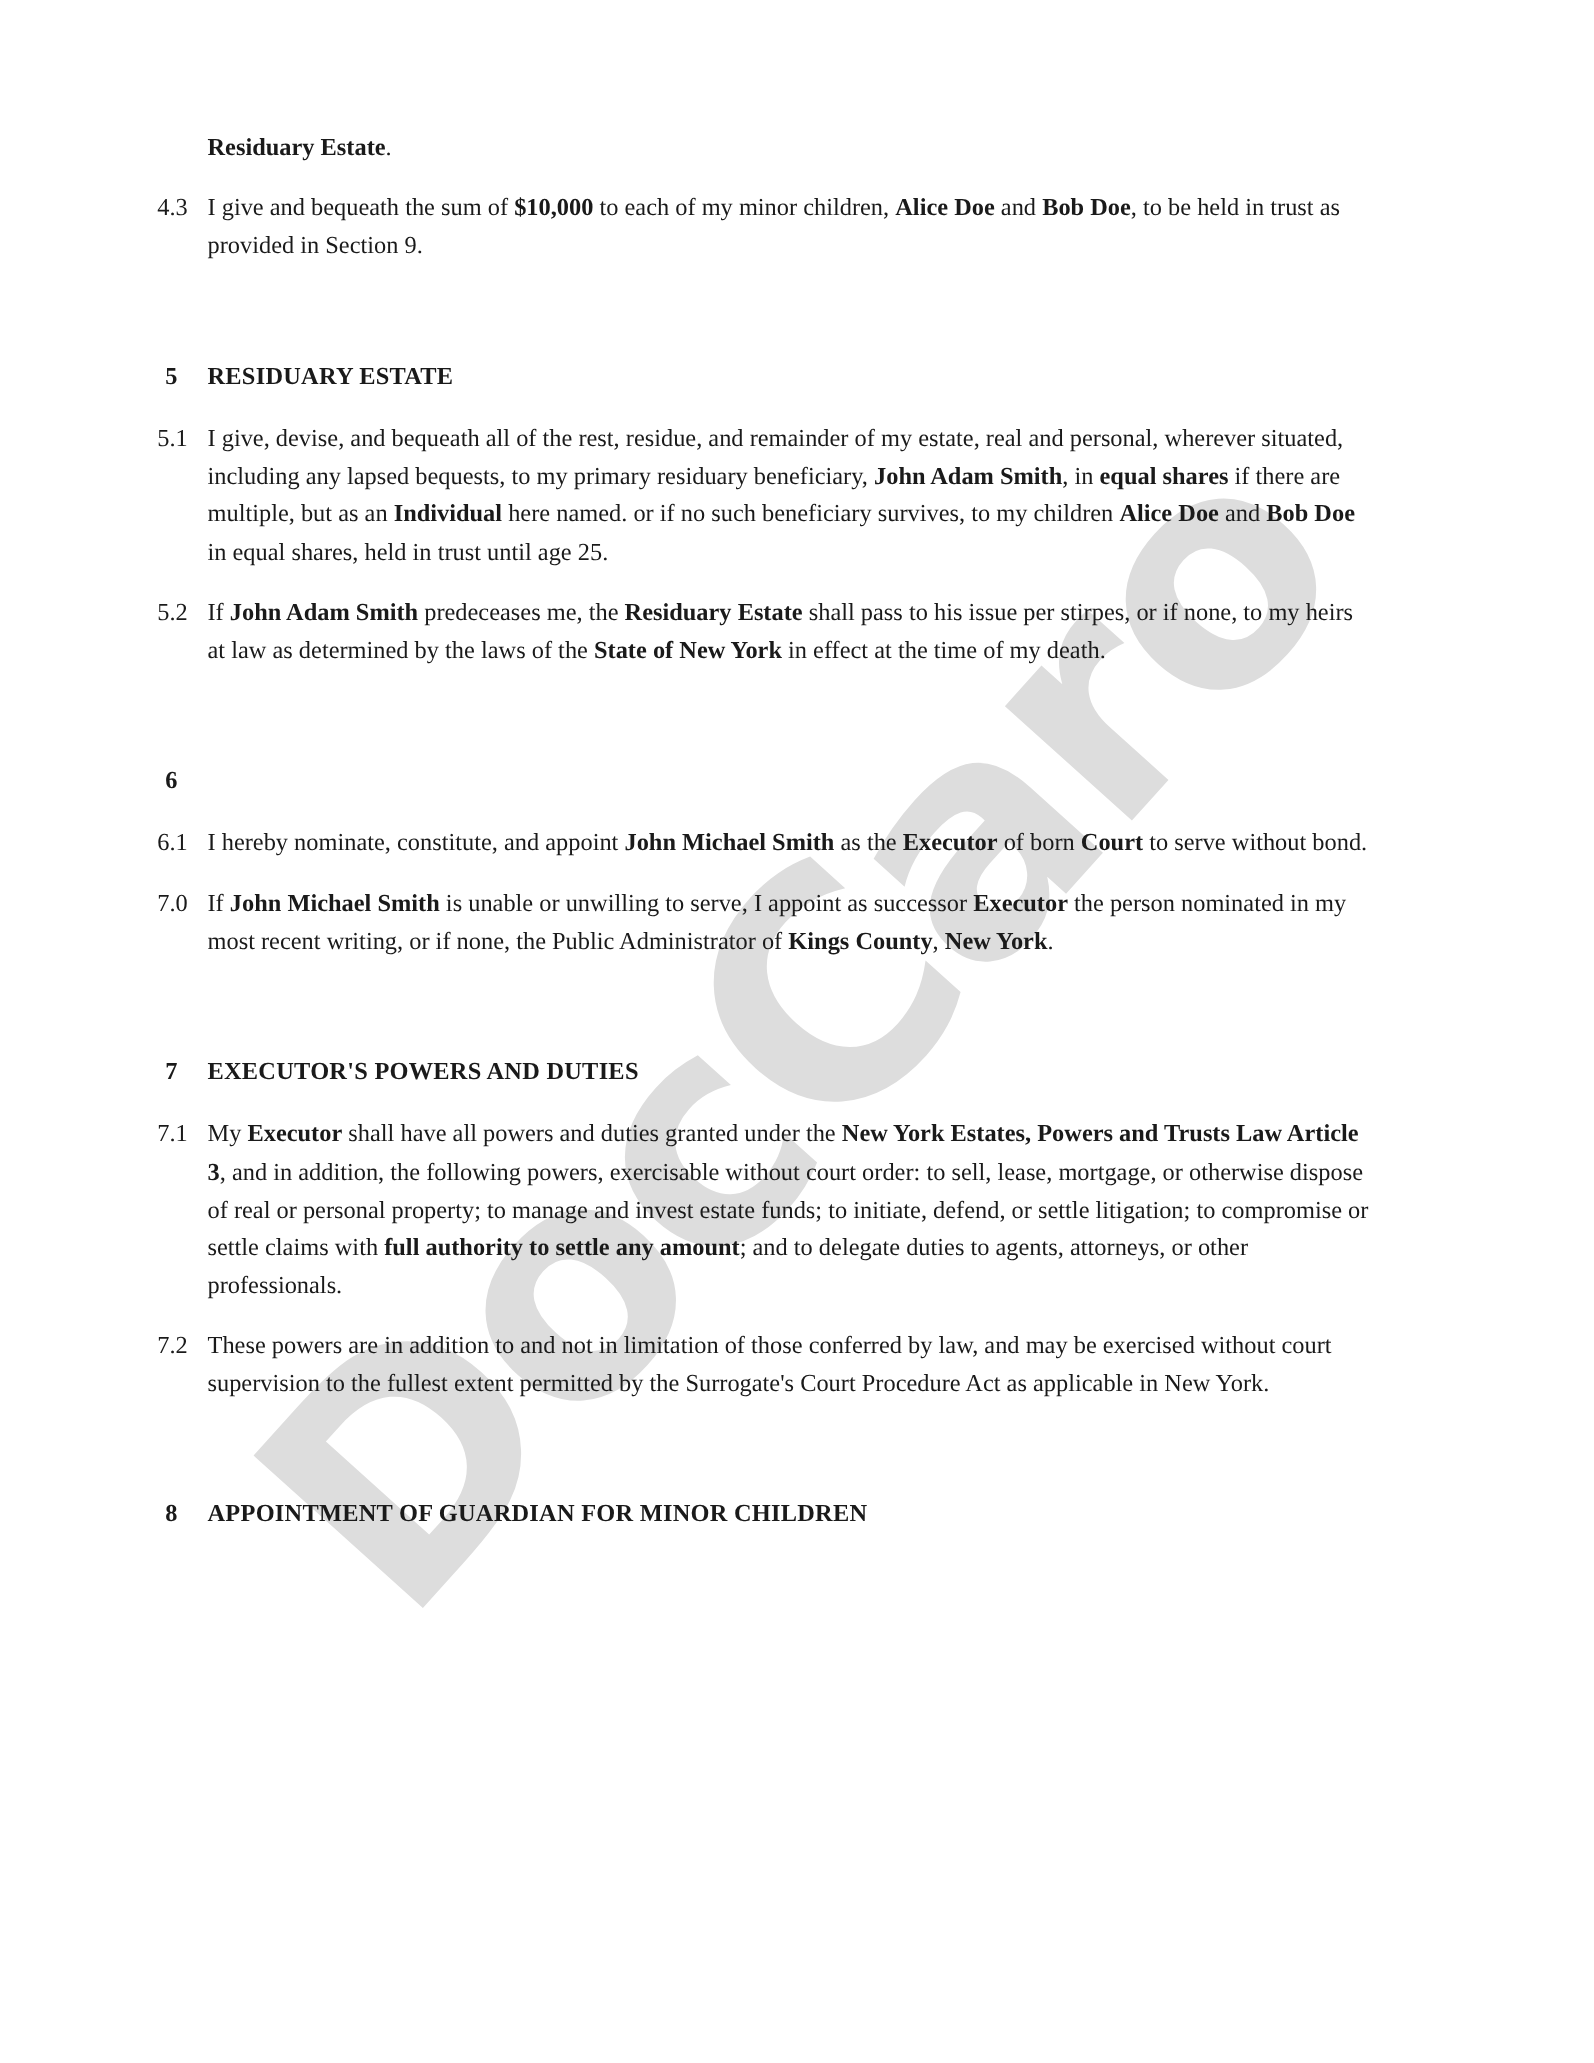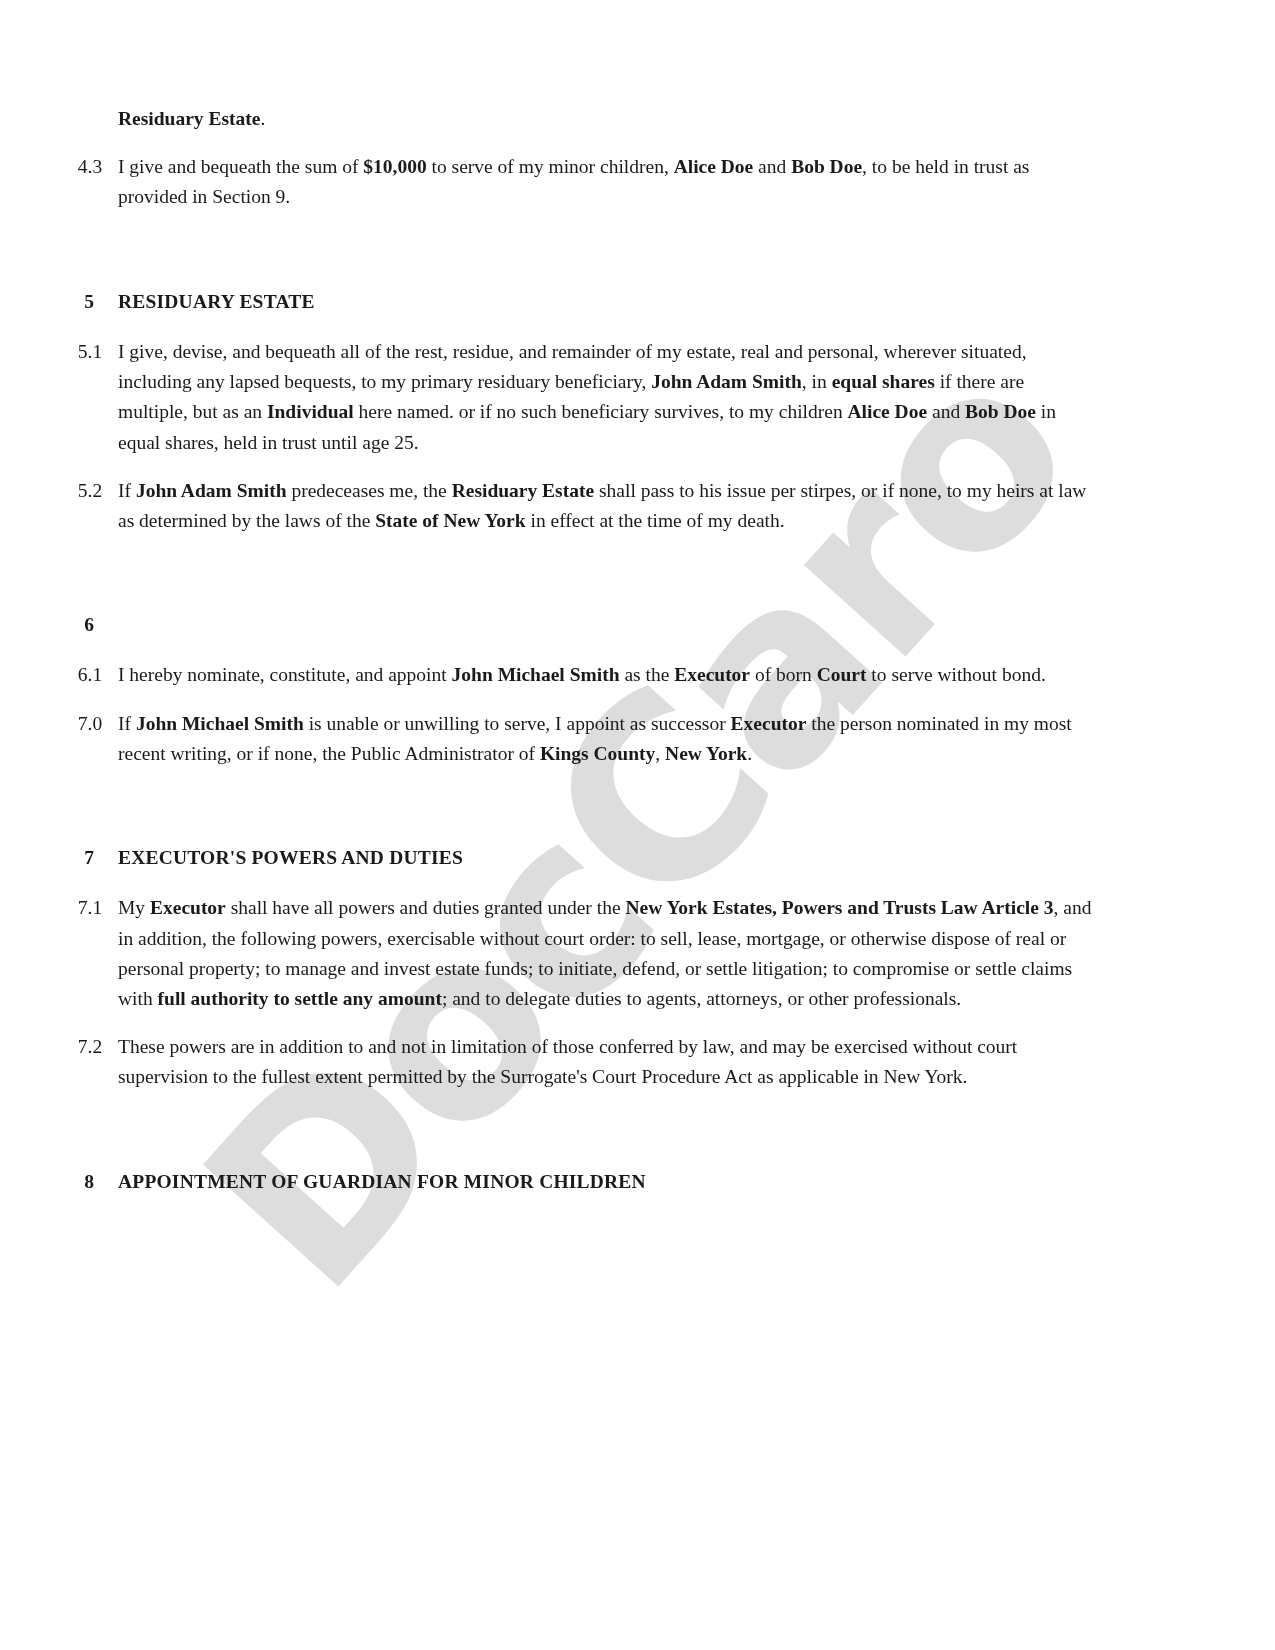--- a/index.html
+++ b/index.html
@@ -41,21 +41,21 @@
     line-height: 1;
     color: #dddddd;
     white-space: nowrap;
     user-select: none;
   }
 
   
   .content {
     position: relative;
     z-index: 1;
-    padding: 104px 180px 0 60px;
+    padding: 104px 180px 0 108px;
     box-sizing: border-box;
   }
 
   .para {
     display: flex;
     align-items: flex-start;
     margin: 0 0 18px 0;
   }
   .num {
     flex: 0 0 58px;
@@ -109,21 +109,21 @@
     <div class="watermark">DocCaro</div>
   </div>
 
   <div class="content">
       <div class="para cont">
         <div class="num"></div>
         <div class="body"><b>Residuary Estate</b><span>.</span></div>
       </div>
       <div class="para">
         <div class="num">4.3</div>
-        <div class="body"><span>I give and bequeath the sum of </span><b>$10,000</b><span> to serve of my minor children, </span><b>Alice Doe</b><span> and </span><b>Bob Doe</b><span>, to be held in trust as provided in Section 9.</span></div>
+        <div class="body"><span>I give and bequeath the sum of </span><b>$10,000</b><span> to each of my minor children, </span><b>Alice Doe</b><span> and </span><b>Bob Doe</b><span>, to be held in trust as provided in Section 9.</span></div>
       </div>
       <div class="gap-lg"></div>
       <div class="heading">
         <div class="num">5</div>
         <div class="htext">RESIDUARY ESTATE</div>
       </div>
       <div class="para">
         <div class="num">5.1</div>
         <div class="body"><span>I give, devise, and bequeath all of the rest, residue, and remainder of my estate, real and personal, wherever situated, including any lapsed bequests, to my primary residuary beneficiary, </span><b>John Adam Smith</b><span>, in </span><b>equal shares</b><span> if there are multiple, but as an </span><b>Individual</b><span> here named. or if no such beneficiary survives, to my children </span><b>Alice Doe</b><span> and </span><b>Bob Doe</b><span> in equal shares, held in trust until age 25.</span></div>
       </div>

